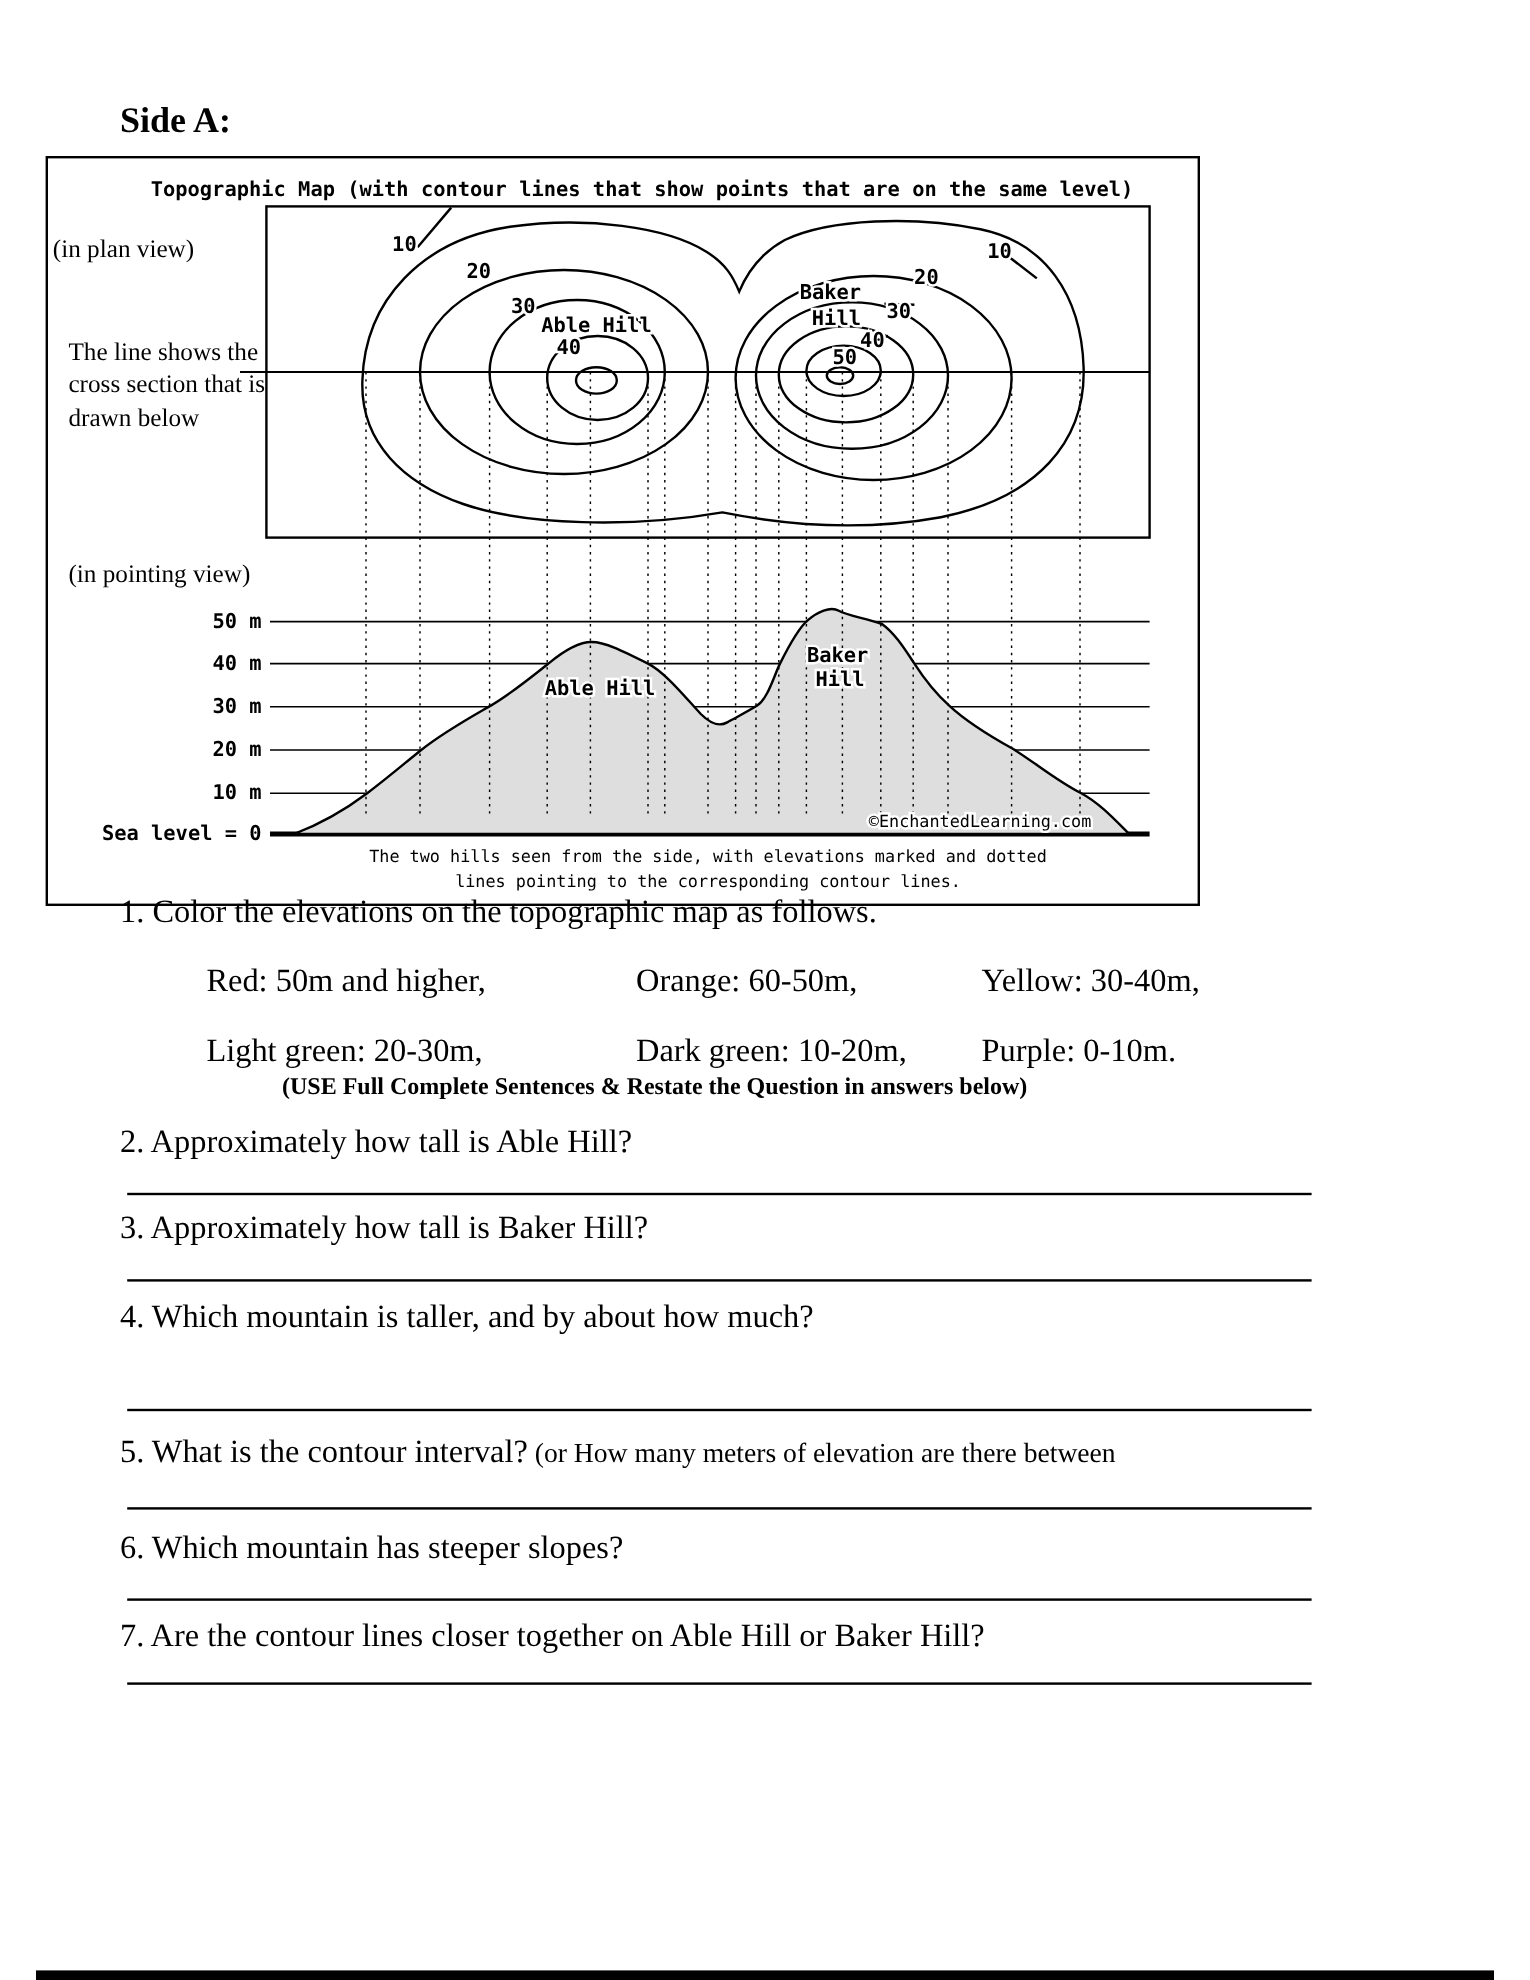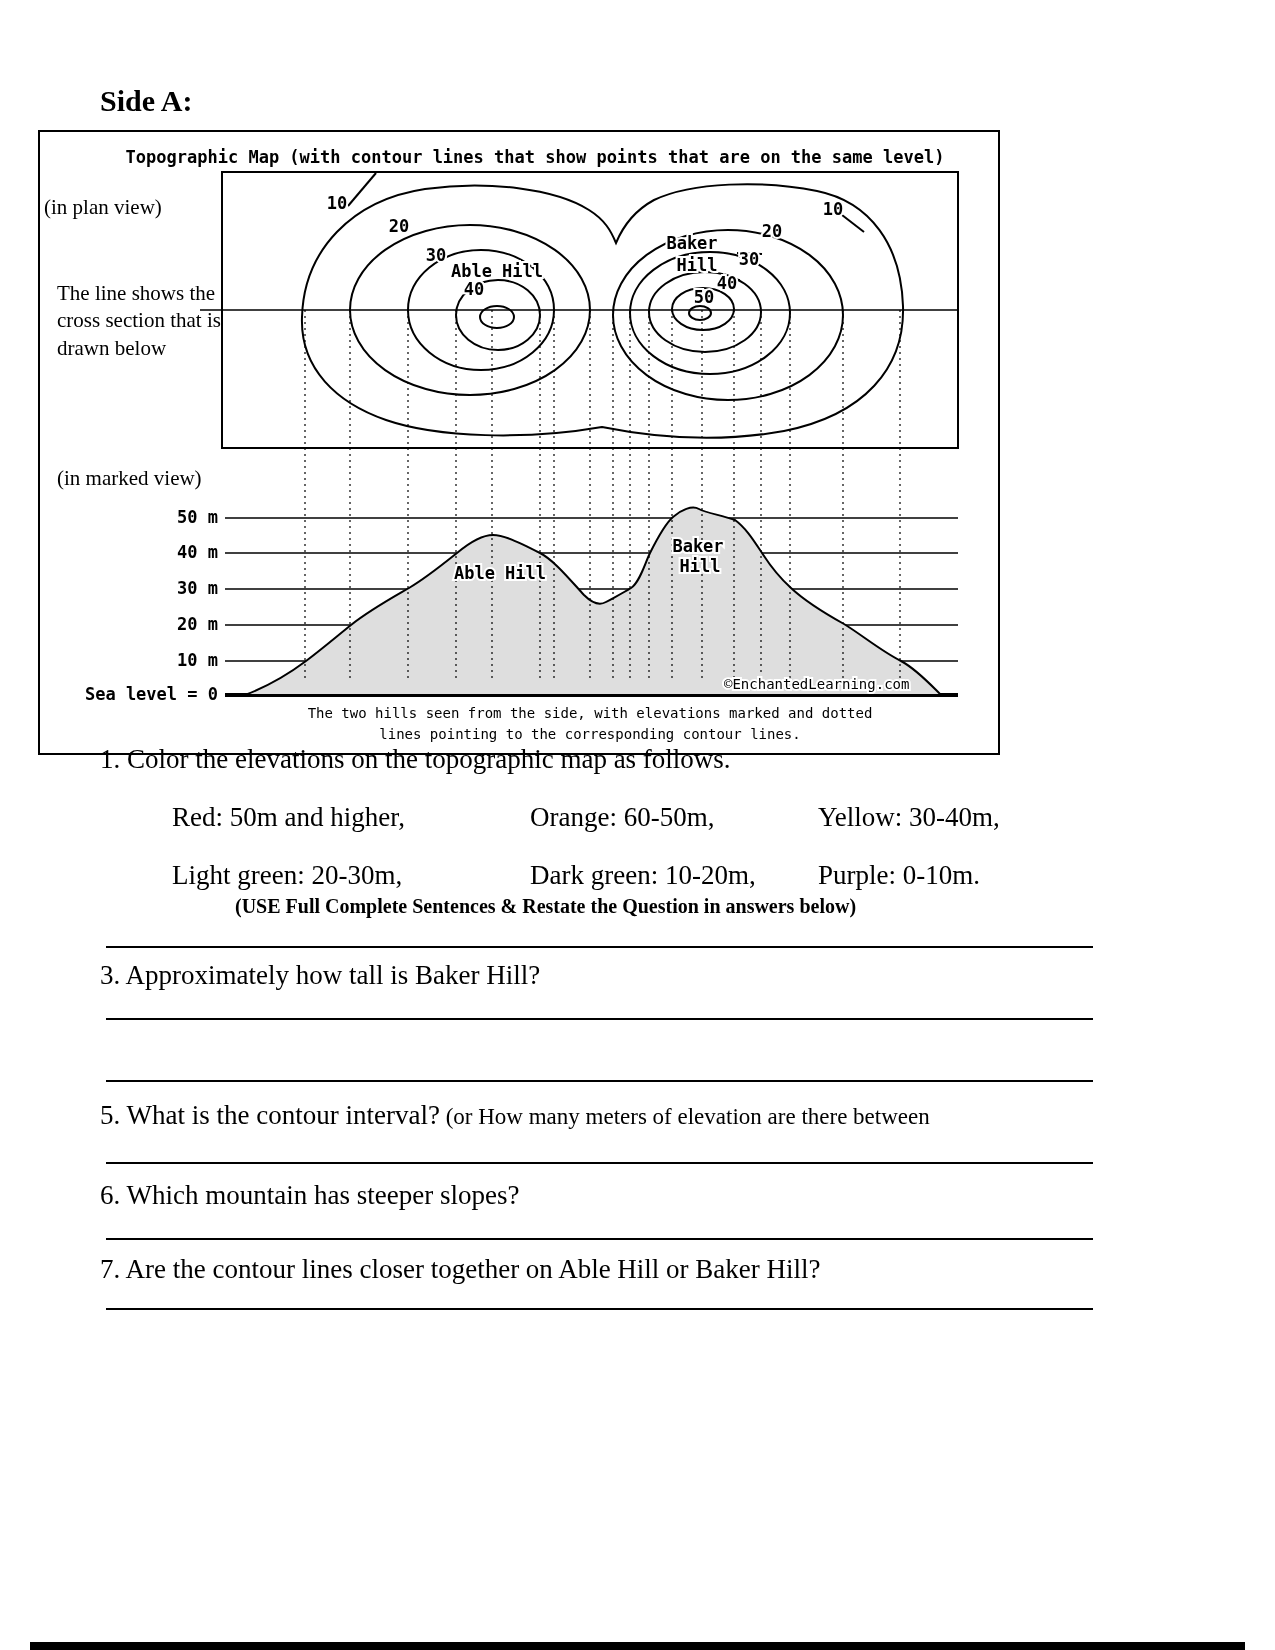--- a/index.html
+++ b/index.html
@@ -49,21 +49,21 @@
 <body>
 
 <div class="page">
 
   <div class="side-label">Side A:</div>
 
   <div class="figure-box">
 
     <div class="fig-note" style="left:4px; top:62px;">(in plan view)</div>
     <div class="fig-note" style="left:17px; top:148px; width:188px;">The line shows the cross section that is drawn below</div>
-    <div class="fig-note" style="left:17px; top:333px;">(in marked view)</div>
+    <div class="fig-note" style="left:17px; top:333px;">(in pointing view)</div>
 
     <svg class="fig-svg" width="958" height="621" viewBox="0 0 958 621">
 
       <text class="titletxt" x="495" y="31" text-anchor="middle">Topographic Map (with contour lines that show points that are on the same level)</text>
 
       <rect x="182" y="40" width="736" height="276" fill="none" stroke="#000" stroke-width="2"></rect>
 
       <path d="M 262 185 C 264 118 312 68 385 57 C 448 48 516 57 549 78 C 565 88 571 99 576 111
                C 581 99 592 80 614 68 C 652 50 722 48 777 59 C 831 70 861 114 863 174
                C 865 236 824 283 744 299 C 678 311 612 305 562 295 C 487 308 398 306 346 288
@@ -166,25 +166,27 @@
       <span>Orange: 60-50m,</span>
       <span>Yellow: 30-40m,</span>
     </div>
     <div class="colors-grid">
       <span>Light green: 20-30m,</span>
       <span>Dark green: 10-20m,</span>
       <span>Purple: 0-10m.</span>
     </div>
     <div class="q1-note">(USE Full Complete Sentences &amp; Restate the Question in answers below)</div>
 
+    <div style="margin-top:14px;">2. Approximately how tall is Able Hill?</div>
     <div class="ans" style="margin-top:26px;"></div>
 
     <div style="margin-top:10px;">3. Approximately how tall is Baker Hill?</div>
     <div class="ans" style="margin-top:26px;"></div>
 
+    <div style="margin-top:12px;">4. Which mountain is taller, and by about how much?</div>
     <div class="ans" style="margin-top:60px;"></div>
 
     <div style="margin-top:16px;">
       <span>5. What is the contour interval?</span><span class="q5-sub"> (or How many meters of elevation are there between</span>
     </div>
     <div class="ans" style="margin-top:28px;"></div>
 
     <div style="margin-top:14px;">6. Which mountain has steeper slopes?</div>
     <div class="ans" style="margin-top:26px;"></div>
 

